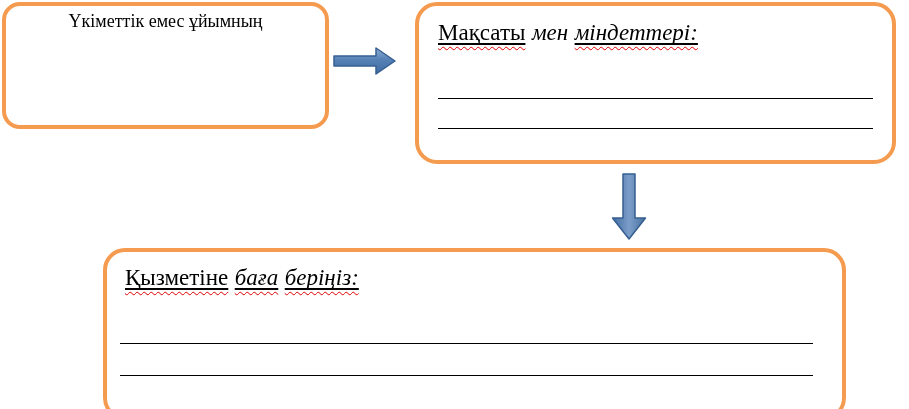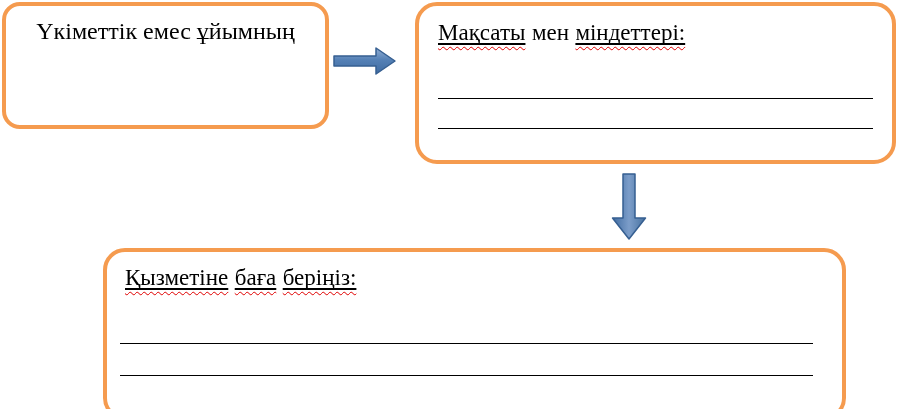--- a/index.html
+++ b/index.html
@@ -27,35 +27,34 @@
     border: 4px solid var(--box-border);
     border-radius: 18px;
     background: #ffffff;
   }
   .box1 { left: 2px; top: 2px; width: 327px; height: 127px; }
   .box2 { left: 415px; top: 2px; width: 481px; height: 162px; border-radius: 22px; }
   .box3 { left: 103px; top: 248px; width: 743px; height: 172px; border-radius: 22px; }
 
   .box1-text {
     width: 100%;
-    padding-top: 10px;
     text-align: center;
-    font-size: 24px;
+    font-size: 18px;
     line-height: 31px;
   }
   .box-label {
     position: absolute;
     font-size: 23px;
     line-height: 28px;
     white-space: nowrap;
   }
   .box2 .box-label { left: 19px; top: 13px; }
   .box3 .box-label { left: 18px; top: 12px; }
 
-  .word + .word { margin-left: 0.28em; }
+  .word + .word { margin-left: 0.28em; font-style: italic; }
   
   .u-solid {
     text-decoration: underline;
     text-decoration-color: var(--text);
     text-decoration-thickness: 1.5px;
     text-underline-offset: 3px;
   }
   .misspelled {
     text-decoration: underline;
     text-decoration-style: wavy;

